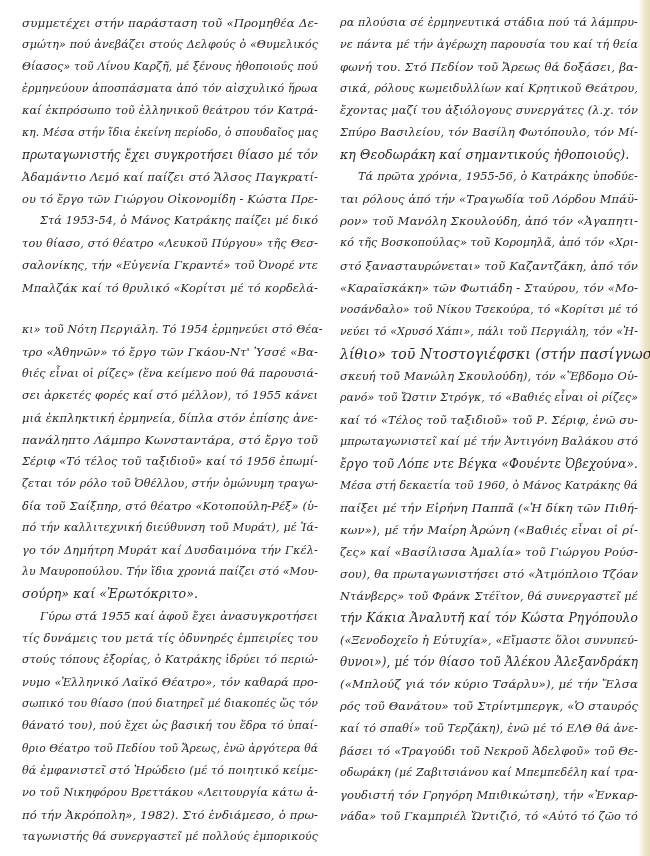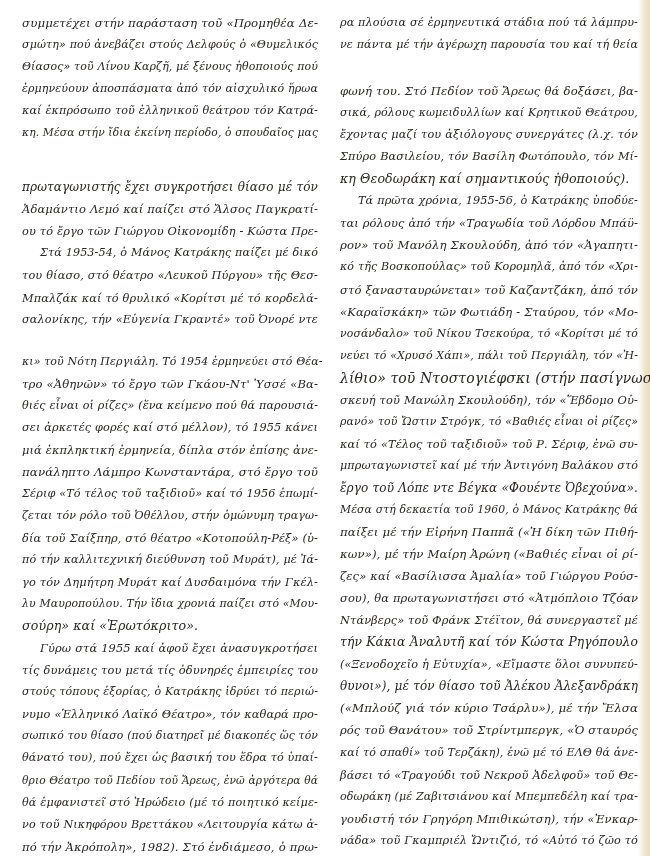--- a/index.html
+++ b/index.html
@@ -34,27 +34,27 @@
 
 <div class="page-edge"></div>
 
 <div class="column col-left" id="col-0">
     <div class="line" style="font-size: 11.7814px;">συμμετέχει στήν παράσταση τοῦ «Προμηθέα Δε-</div>
     <div class="line" style="font-size: 11.0625px;">σμώτη» πού ἀνεβάζει στούς Δελφούς ὁ «Θυμελικός</div>
     <div class="line" style="font-size: 10.971px;">Θίασος» τοῦ Λίνου Καρζῆ, μέ ξένους ἠθοποιούς πού</div>
     <div class="line" style="font-size: 11.0363px;">ἑρμηνεύουν ἀποσπάσματα ἀπό τόν αἰσχυλικό ἥρωα</div>
     <div class="line" style="font-size: 11.1913px;">καί ἐκπρόσωπο τοῦ ἑλληνικοῦ θεάτρου τόν Κατρά-</div>
     <div class="line" style="font-size: 10.7423px;">κη. Μέσα στήν ἴδια ἐκείνη περίοδο, ὁ σπουδαῖος μας</div>
-    <div class="line" style="font-size: 12.0266px; margin-top: 32px;">πρωταγωνιστής ἔχει συγκροτήσει θίασο μέ τόν</div>
+    <div class="line" style="font-size: 12.0266px;">πρωταγωνιστής ἔχει συγκροτήσει θίασο μέ τόν</div>
     <div class="line" style="font-size: 11.523px;">Ἀδαμάντιο Λεμό καί παίζει στό Ἄλσος Παγκρατί-</div>
     <div class="line" style="font-size: 11.3593px;">ου τό ἔργο τῶν Γιώργου Οἰκονομίδη - Κώστα Πρε-</div>
     <div class="line indent" style="font-size: 11.1854px;">Στά 1953-54, ὁ Μάνος Κατράκης παίζει μέ δικό</div>
     <div class="line" style="font-size: 11.3588px;">του θίασο, στό θέατρο «Λευκοῦ Πύργου» τῆς Θεσ-</div>
+    <div class="line" style="font-size: 11.3085px;">σαλονίκης, τήν «Εὐγενία Γκραντέ» τοῦ Ὀνορέ ντε</div>
     <div class="line" style="font-size: 11.3523px;">Μπαλζάκ καί τό θρυλικό «Κορίτσι μέ τό κορδελά-</div>
-    <div class="line" style="font-size: 11.3085px;">σαλονίκης, τήν «Εὐγενία Γκραντέ» τοῦ Ὀνορέ ντε</div>
     <div class="line" style="font-size: 11px; margin-top: 20px;">κι» τοῦ Νότη Περγιάλη. Τό 1954 ἑρμηνεύει στό Θέα-</div>
     <div class="line" style="font-size: 11.628px;">τρο «Ἀθηνῶν» τό ἔργο τῶν Γκάου-Ντ' Ὑσσέ «Βα-</div>
     <div class="line" style="font-size: 11.156px;">θιές εἶναι οἱ ρίζες» (ἕνα κείμενο πού θά παρουσιά-</div>
     <div class="line" style="font-size: 11.2773px;">σει ἀρκετές φορές καί στό μέλλον), τό 1955 κάνει</div>
     <div class="line" style="font-size: 11.4073px;">μιά ἐκπληκτική ἑρμηνεία, δίπλα στόν ἐπίσης ἀνε-</div>
     <div class="line" style="font-size: 11.8324px;">πανάληπτο Λάμπρο Κωνσταντάρα, στό ἔργο τοῦ</div>
     <div class="line" style="font-size: 11.256px;">Σέριφ «Τό τέλος τοῦ ταξιδιοῦ» καί τό 1956 ἐπωμί-</div>
     <div class="line" style="font-size: 11.0997px;">ζεται τόν ρόλο τοῦ Ὀθέλλου, στήν ὁμώνυμη τραγω-</div>
     <div class="line" style="font-size: 11.3953px;">δία τοῦ Σαίξπηρ, στό θέατρο «Κοτοπούλη-Ρέξ» (ὑ-</div>
     <div class="line" style="font-size: 11.1419px;">πό τήν καλλιτεχνική διεύθυνση τοῦ Μυράτ), μέ Ἰά-</div>
@@ -69,21 +69,21 @@
     <div class="line" style="font-size: 11.1934px;">θάνατό του), πού ἔχει ὡς βασική του ἕδρα τό ὑπαί-</div>
     <div class="line" style="font-size: 10.6627px;">θριο Θέατρο τοῦ Πεδίου τοῦ Ἄρεως, ἐνῶ ἀργότερα θά</div>
     <div class="line" style="font-size: 11.2161px;">θά ἐμφανιστεῖ στό Ἡρώδειο (μέ τό ποιητικό κείμε-</div>
     <div class="line" style="font-size: 11.1755px;">νο τοῦ Νικηφόρου Βρεττάκου «Λειτουργία κάτω ἀ-</div>
     <div class="line" style="font-size: 11.6382px;">πό τήν Ἀκρόπολη», 1982). Στό ἐνδιάμεσο, ὁ πρω-</div>
     <div class="line" style="font-size: 10.8846px;">ταγωνιστής θά συνεργαστεῖ μέ πολλούς ἐμπορικούς</div>
   </div>
 <div class="column col-right" id="col-1">
     <div class="line" style="font-size: 11.169px;">ρα πλούσια σέ ἑρμηνευτικά στάδια πού τά λάμπρυ-</div>
     <div class="line" style="font-size: 11.1331px;">νε πάντα μέ τήν ἀγέρωχη παρουσία του καί τή θεία</div>
-    <div class="line" style="font-size: 11.6734px; margin-top: 24px;">φωνή του. Στό Πεδίον τοῦ Ἄρεως θά δοξάσει, βα-</div>
+    <div class="line" style="font-size: 11.6734px;">φωνή του. Στό Πεδίον τοῦ Ἄρεως θά δοξάσει, βα-</div>
     <div class="line" style="font-size: 11.0723px;">σικά, ρόλους κωμειδυλλίων καί Κρητικοῦ Θεάτρου,</div>
     <div class="line" style="font-size: 11.301px;">ἔχοντας μαζί του ἀξιόλογους συνεργάτες (λ.χ. τόν</div>
     <div class="line" style="font-size: 11.3143px;">Σπύρο Βασιλείου, τόν Βασίλη Φωτόπουλο, τόν Μί-</div>
     <div class="line last">κη Θεοδωράκη καί σημαντικούς ἠθοποιούς).</div>
     <div class="line indent" style="font-size: 11.2585px;">Τά πρῶτα χρόνια, 1955-56, ὁ Κατράκης ὑποδύε-</div>
     <div class="line" style="font-size: 11.4514px;">ται ρόλους ἀπό τήν «Τραγωδία τοῦ Λόρδου Μπάϋ-</div>
     <div class="line" style="font-size: 11.7014px;">ρον» τοῦ Μανόλη Σκουλούδη, ἀπό τόν «Ἀγαπητι-</div>
     <div class="line" style="font-size: 11.1057px;">κό τῆς Βοσκοπούλας» τοῦ Κορομηλᾶ, ἀπό τόν «Χρι-</div>
     <div class="line" style="font-size: 11.5711px;">στό ξανασταυρώνεται» τοῦ Καζαντζάκη, ἀπό τόν</div>
     <div class="line" style="font-size: 11.5896px;">«Καραϊσκάκη» τῶν Φωτιάδη - Σταύρου, τόν «Μο-</div>

